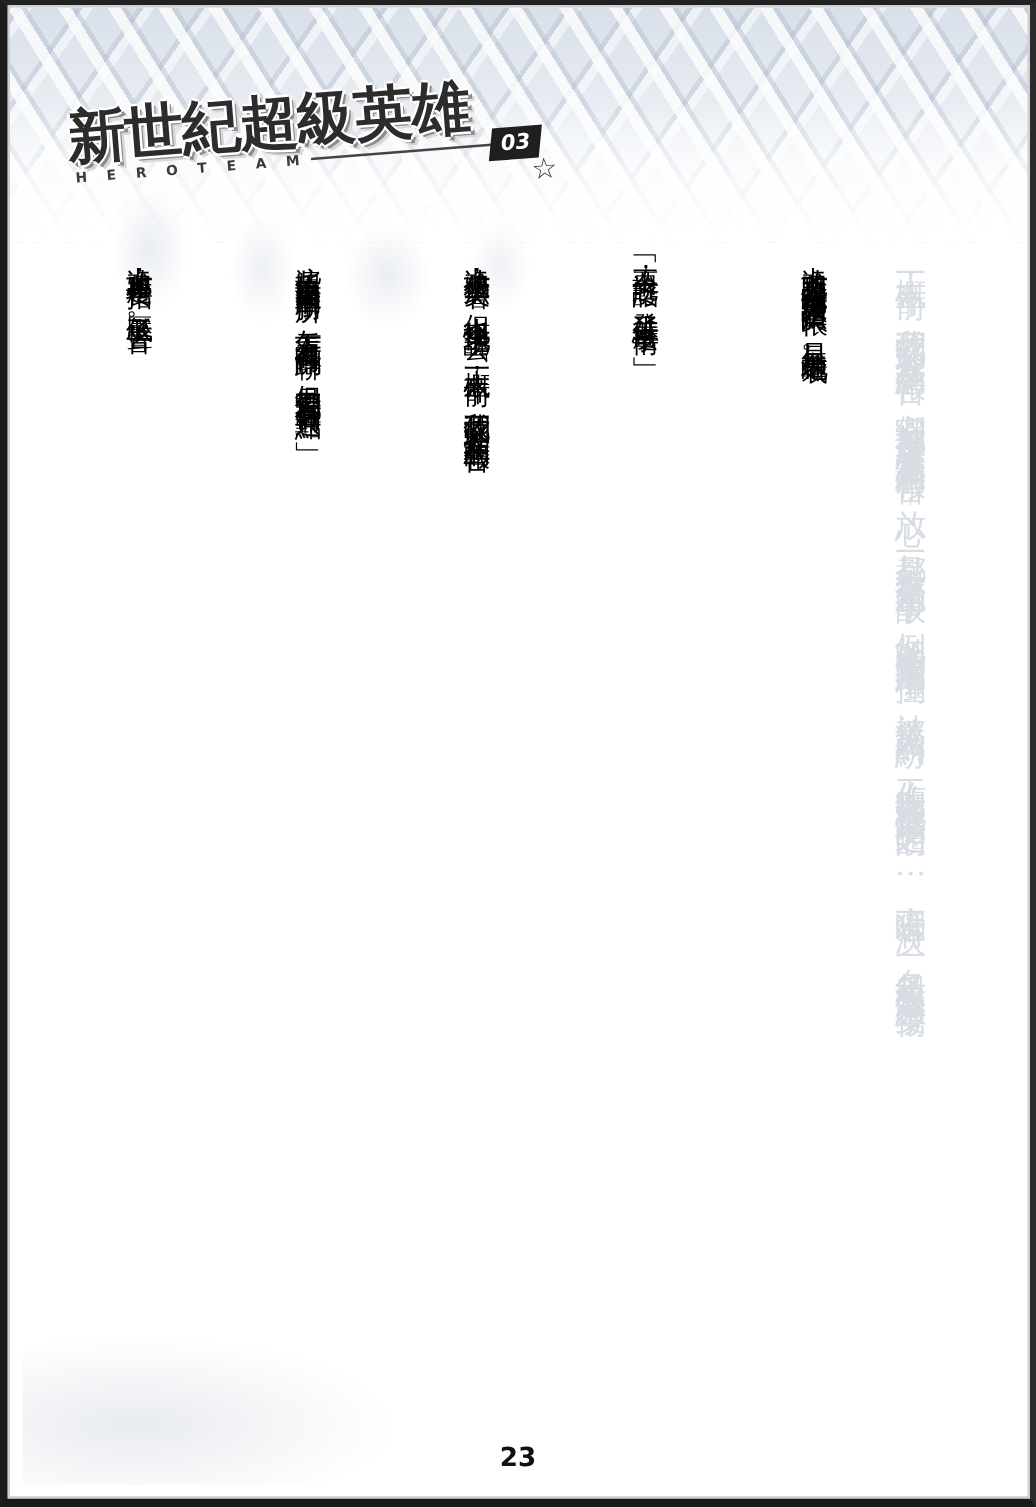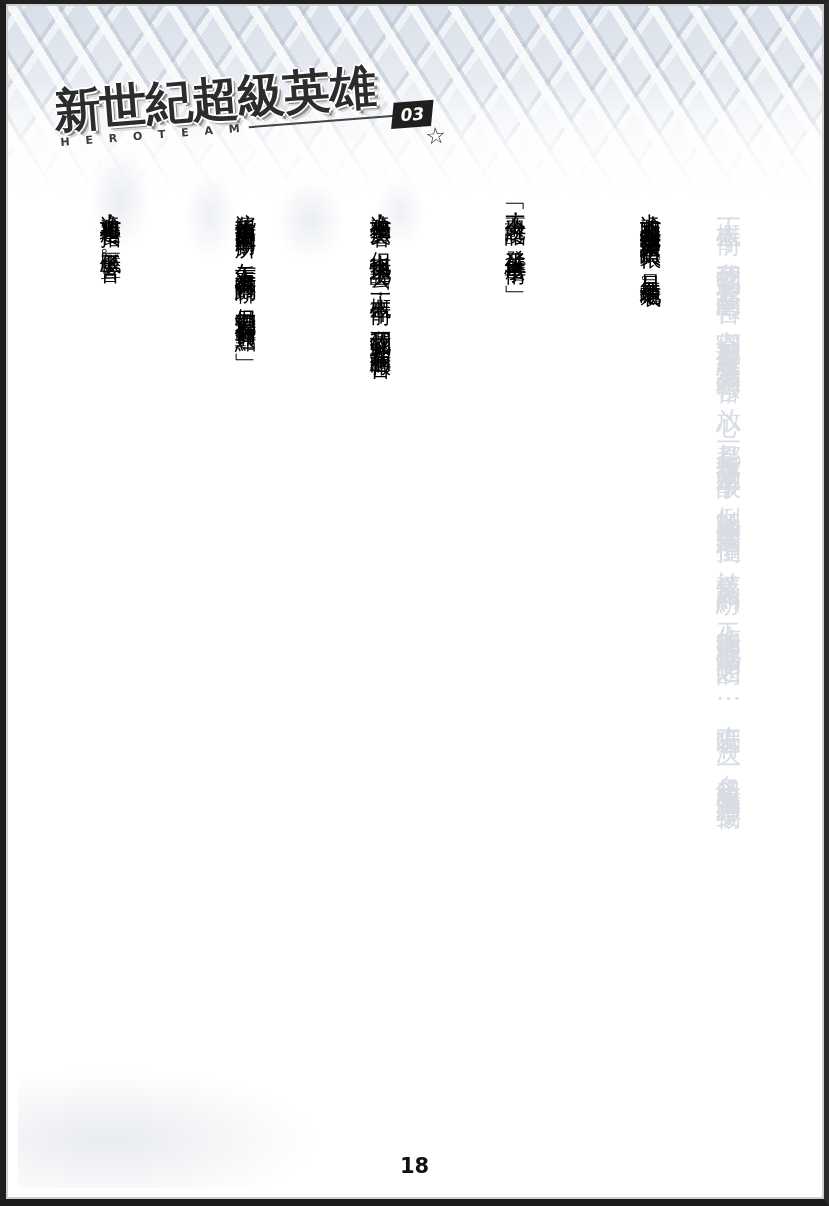--- a/index.html
+++ b/index.html
@@ -246,17 +246,17 @@
     
     
     
     
     
     
   </div>
 
   <div class="smudge"></div>
 
-  <div class="page-number">18</div>
+  <div class="page-number">23</div>
 
   <div class="scan-edge-inner"></div>
   <div class="scan-edge"></div>
 </div>
 
 </body></html>

